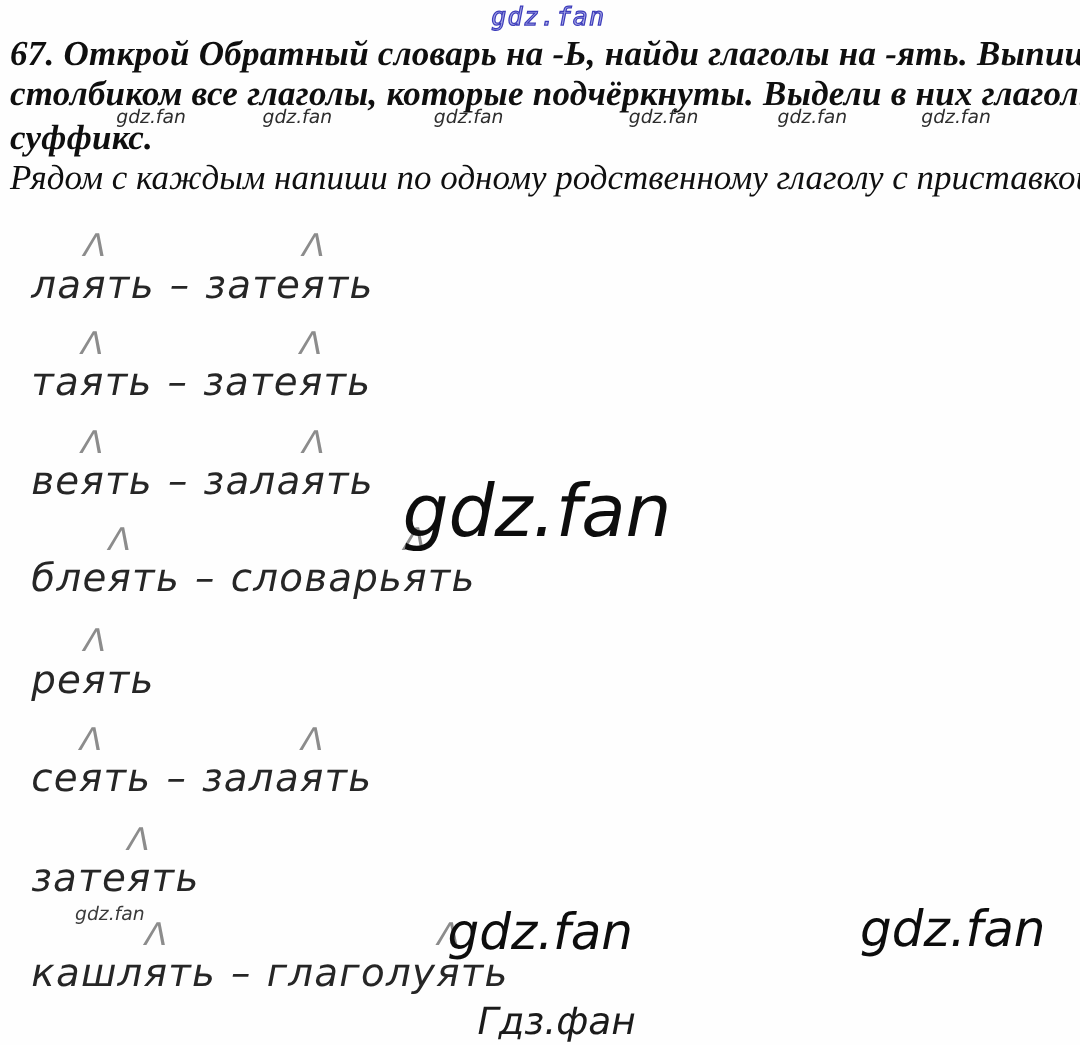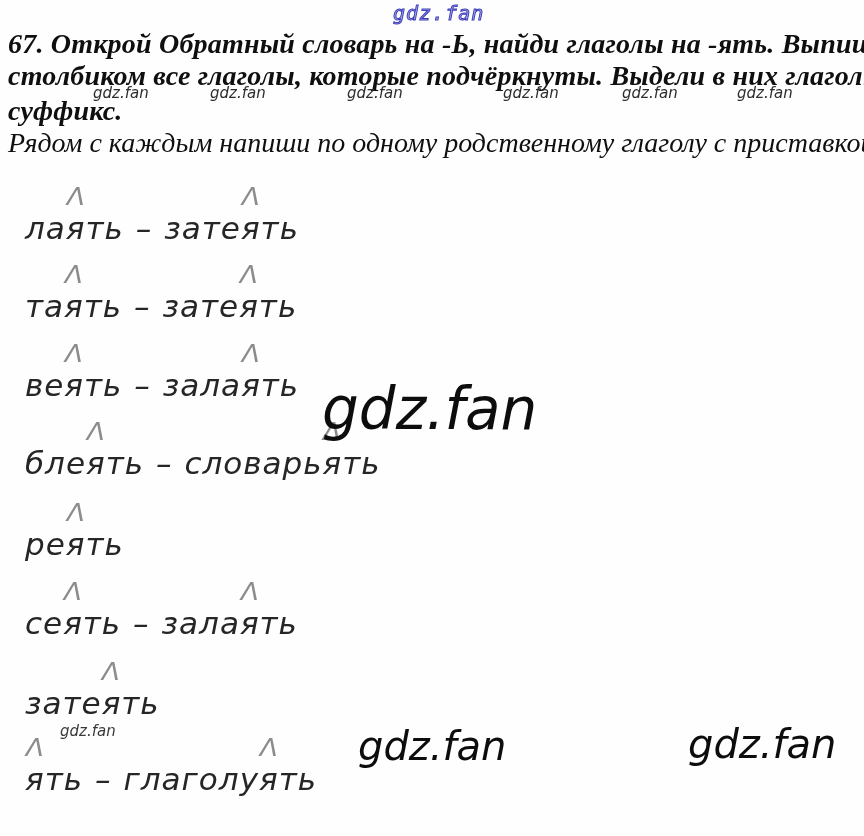--- a/index.html
+++ b/index.html
@@ -101,20 +101,21 @@
   <div class="verb-row" style="top:366px"><span class="word"><span>ве</span><span class="ch"><span class="caret">Λ</span><span>я</span></span><span>ть</span></span><span class="dash">–</span><span class="word"><span>зала</span><span class="ch"><span class="caret">Λ</span><span>я</span></span><span>ть</span></span></div>
 
   <div class="verb-row" style="top:444px"><span class="word"><span>бле</span><span class="ch"><span class="caret">Λ</span><span>я</span></span><span>ть</span></span><span class="dash">–</span><span class="word"><span>словарь</span><span class="ch"><span class="caret">Λ</span><span>я</span></span><span>ть</span></span></div>
 
   <div class="verb-row" style="top:525px"><span class="word"><span>ре</span><span class="ch"><span class="caret">Λ</span><span>я</span></span><span>ть</span></span></div>
 
   <div class="verb-row" style="top:604px"><span class="word"><span>се</span><span class="ch"><span class="caret">Λ</span><span>я</span></span><span>ть</span></span><span class="dash">–</span><span class="word"><span>зала</span><span class="ch"><span class="caret">Λ</span><span>я</span></span><span>ть</span></span></div>
 
   <div class="verb-row" style="top:684px"><span class="word"><span>зате</span><span class="ch"><span class="caret">Λ</span><span>я</span></span><span>ть</span></span></div>
 
-  <div class="verb-row" style="top:760px"><span class="word"><span class="ch"><span class="caret">Λ</span><span>я</span></span><span>ть</span></span><span class="dash">–</span><span class="word"><span>глаголу</span><span class="ch"><span class="caret">Λ</span><span>я</span></span><span>ть</span></span></div>
+  <div class="verb-row" style="top:760px"><span class="word"><span>кашл</span><span class="ch"><span class="caret">Λ</span><span>я</span></span><span>ть</span></span><span class="dash">–</span><span class="word"><span>глаголу</span><span class="ch"><span class="caret">Λ</span><span>я</span></span><span>ть</span></span></div>
 
   <div class="wm-large wm-mid-large">gdz.fan</div>
   <div class="wm-bot-small">gdz.fan</div>
   <div class="wm-large wm-bot-mid">gdz.fan</div>
   <div class="wm-large wm-bot-right">gdz.fan</div>
+  <div class="wm-footer">Гдз.фан</div>
 
 </div>
 
 </body></html>

